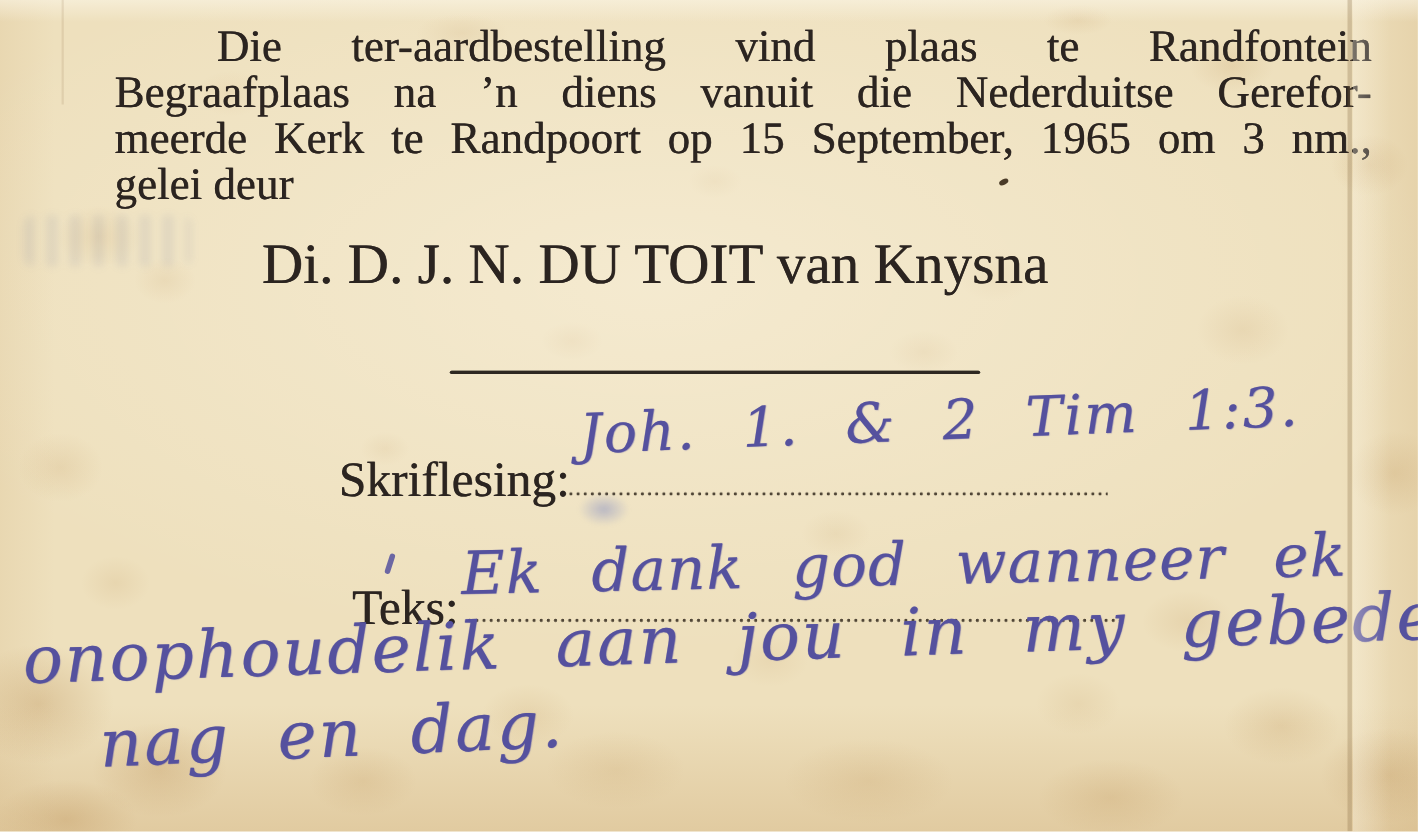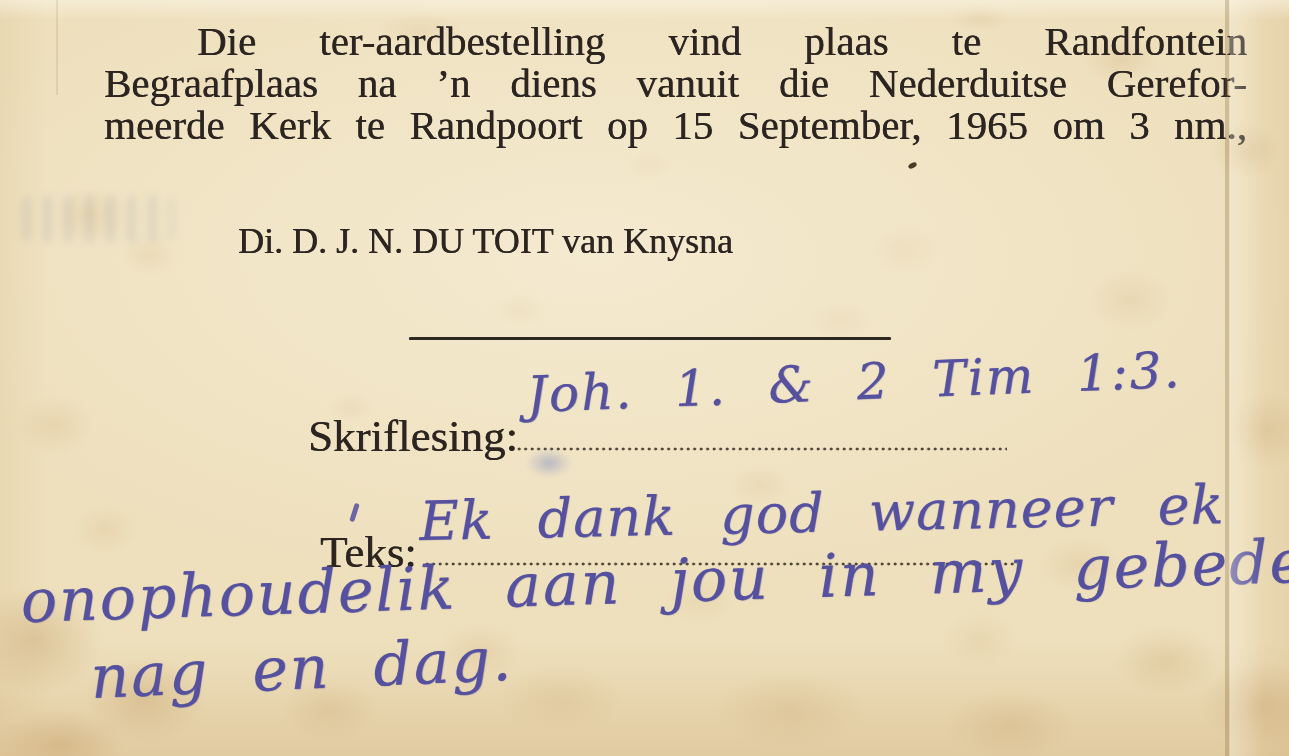--- a/index.html
+++ b/index.html
@@ -47,21 +47,21 @@
       radial-gradient(60px 40px at 480px 650px, rgba(187,143,82,.15), transparent 70%),
       radial-gradient(50px 35px at 700px 600px, rgba(187,143,82,.10), transparent 70%),
       radial-gradient(55px 40px at 980px 640px, rgba(187,143,82,.12), transparent 70%);
   }
   
   .print{ color:#2b2420; text-shadow:0.4px 0 0 rgba(43,36,32,.75), 0 0.3px 0.4px rgba(43,36,32,.45); }
   .paragraph{ position:absolute; left:104px; top:20px; width:1143px; font-size:41px; line-height:42px; }
   .pline{ text-align:justify; text-align-last:justify; white-space:nowrap0; }
   .pline.first{ padding-left:93px; }
   .pline.last{ text-align:left; text-align-last:left; }
-  .ministers{ position:absolute; left:238px; top:216px; font-size:36px; line-height:50px; white-space:nowrap; }
+  .ministers{ position:absolute; left:238px; top:216px; font-size:52px; line-height:50px; white-space:nowrap; }
   .rule{ position:absolute; left:409px; top:337px; width:482px; height:3px; background:#2e2822; border-radius:2px; box-shadow:0 0 .6px rgba(46,40,34,.8); }
   .field-label{ position:absolute; font-size:45px; white-space:nowrap; }
   .lbl-skriflesing{ left:308px; top:410px; }
   .lbl-teks{ left:320px; top:526px; }
   .dotted{ position:absolute; height:4px;
     background-image:radial-gradient(circle at 2px 2px, rgba(52,42,30,.85) 1.3px, transparent 1.7px);
     background-size:6.5px 4px; background-repeat:repeat-x; }
   .dot-skriflesing{ left:517px; top:447px; width:490px; }
   .dot-teks{ left:425px; top:562px; width:592px; }
   
@@ -91,20 +91,21 @@
 </style>
 </head>
 <body>
 
 <div class="paper">
 
   <div class="paragraph print">
     <div class="pline first">Die ter-aardbestelling vind plaas te Randfontein</div>
     <div class="pline">Begraafplaas na ’n diens vanuit die Nederduitse Gerefor-</div>
     <div class="pline">meerde Kerk te Randpoort op 15 September, 1965 om 3 nm.,</div>
+    <div class="pline last">gelei deur</div>
   </div>
 
   <div class="ministers print">
     <div>Di. D. J. N. DU TOIT van Knysna</div>
   </div>
 
   <div class="rule"></div>
 
   <div class="field-label lbl-skriflesing print">Skriflesing:</div>
   <div class="dotted dot-skriflesing"></div>

